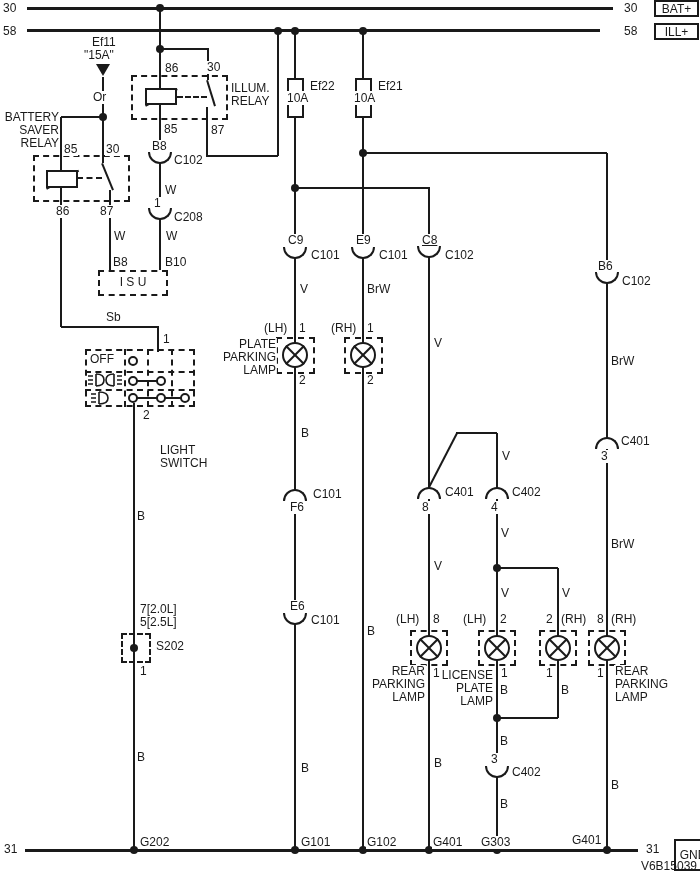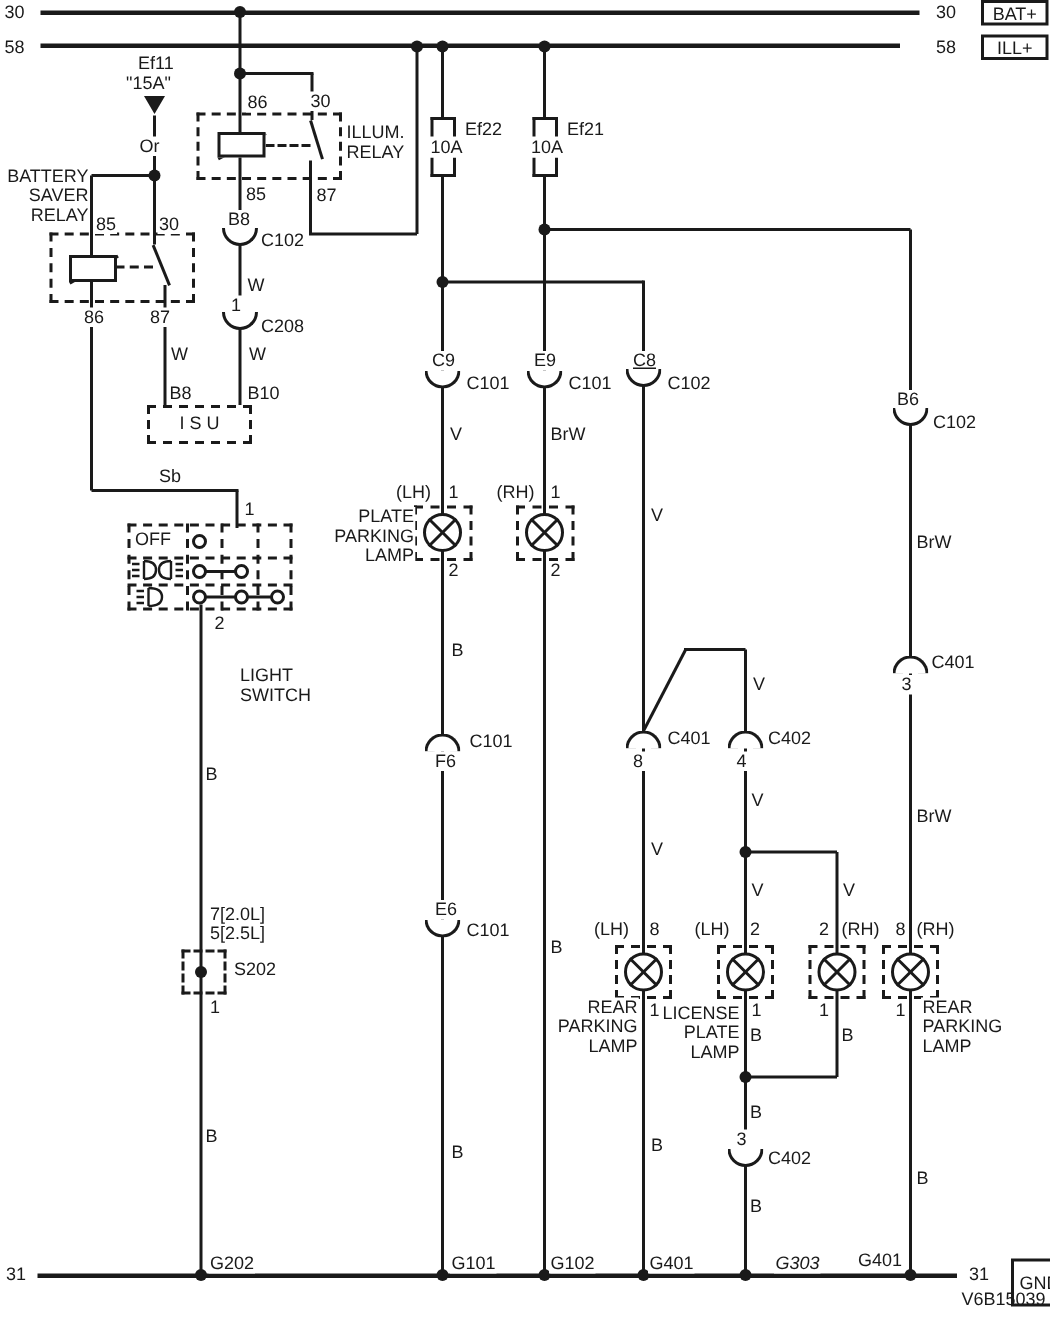--- a/index.html
+++ b/index.html
@@ -262,21 +262,21 @@
     <div class="lbl" style="left: 136px; top: 510px;">B</div>
     <div class="lbl" style="left: 136px; top: 751px;">B</div>
     <div class="lbl" style="left: 139px; top: 603px;">7[2.0L]</div>
     <div class="lbl" style="left: 139px; top: 616px;">5[2.5L]</div>
     <div class="lbl" style="left: 155px; top: 640px;">S202</div>
     <div class="lbl" style="left: 139px; top: 665px;">1</div>
     <div class="lbl" style="left: 139px; top: 836px;">G202</div>
     <div class="lbl" style="left: 300px; top: 836px;">G101</div>
     <div class="lbl" style="left: 366px; top: 836px;">G102</div>
     <div class="lbl" style="left: 432px; top: 836px;">G401</div>
-    <div class="lbl" style="left: 516px; top: 836px; font-style: italic;">G303</div>
+    <div class="lbl" style="left: 480px; top: 836px;">G303</div>
     <div class="lbl" style="left: 571px; top: 834px;">G401</div>
     <div class="lbl" style="left: 3px; top: 843px;">31</div>
     <div class="lbl" style="left: 645px; top: 843px;">31</div>
     <div class="lbl b" style="left: 60px; top: 111px; white-space: pre; transform: translateX(-100%); text-align: right;">BATTERY
 SAVER
 RELAY</div>
     <div class="lbl b" style="left: 230px; top: 82px; white-space: pre;">ILLUM.
 RELAY</div>
     <div class="lbl b" style="left: 159px; top: 408px; white-space: pre; margin-top: 36px;">LIGHT
 SWITCH</div>

